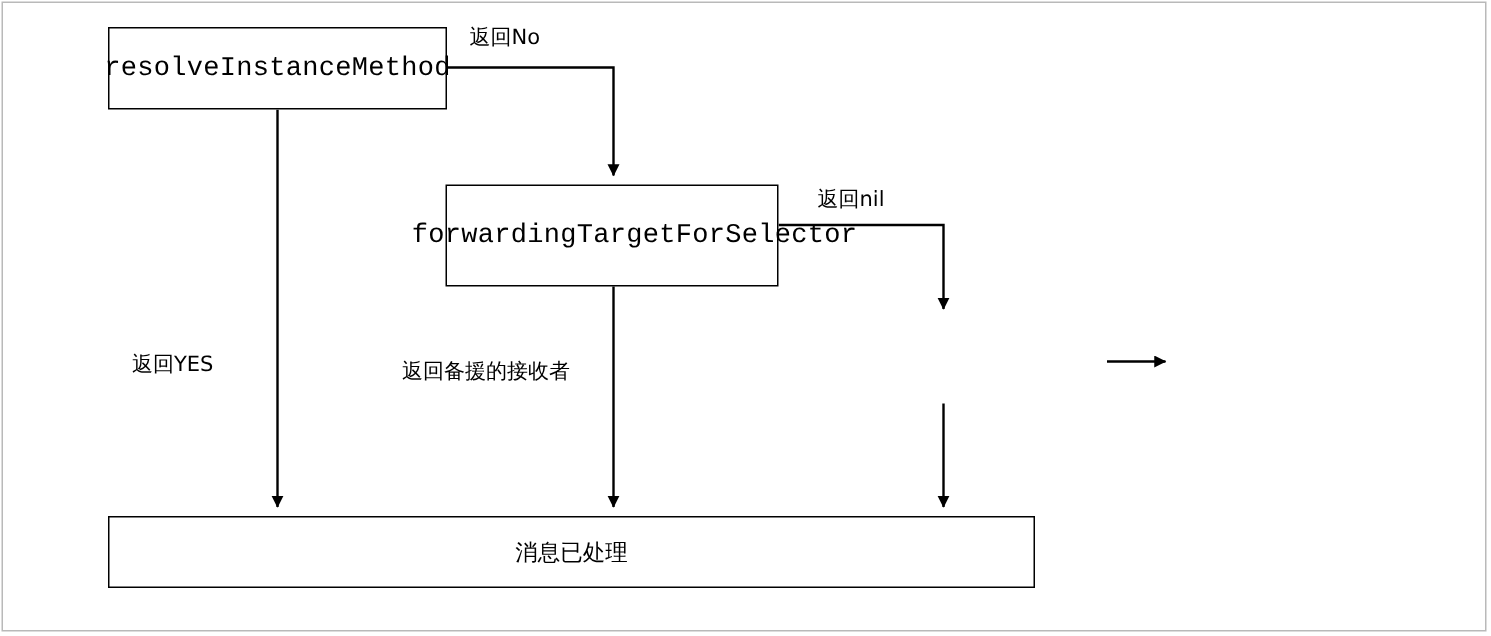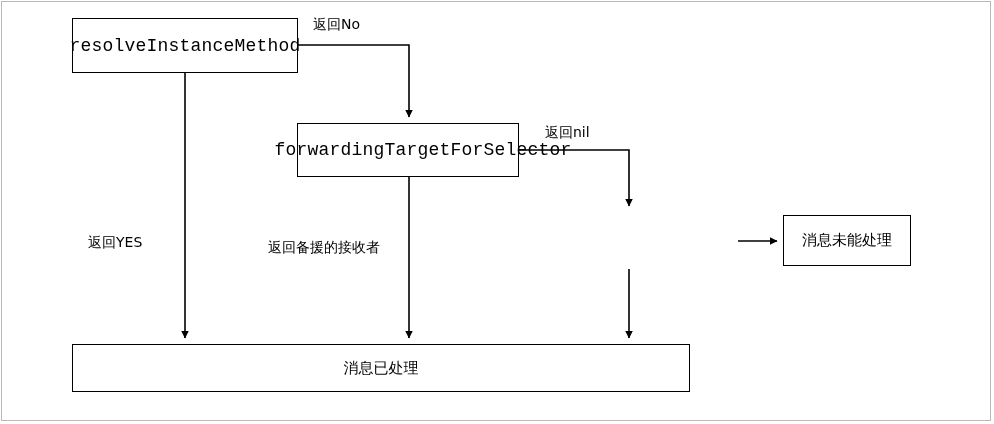--- a/index.html
+++ b/index.html
@@ -84,28 +84,25 @@
 
     <path d="M629,269 L629,338" stroke="#000000" stroke-width="1.6" fill="none" marker-end="url(#arrow)"></path>
 
     <path d="M738,241 L777,241" stroke="#000000" stroke-width="1.6" fill="none" marker-end="url(#arrow)"></path>
   </svg>
 
   <div class="node mono" style="left:72px; top:18px; width:226px; height:55px;">
     <span>resolveInstanceMethod</span>
   </div>
 
-  <div class="node mono" style="left:297px; top:123px; width:222px; height:54px;padding-left:30px;">
+  <div class="node mono" style="left:297px; top:123px; width:222px; height:68px;padding-left:30px;">
     <span>forwardingTargetForSelector</span>
   </div>
 
 
-  <div class="node cjk" style="left:783px; top:215px; width:128px; height:51px;">
-    <span>消息未能处理</span>
-  </div>
 
   <div class="node cjk" style="left:72px; top:344px; width:618px; height:48px;">
     <span>消息已处理</span>
   </div>
 
   <div class="edge-label" style="left:313px; top:16px;">返回No</div>
 
   <div class="edge-label" style="left:545px; top:124px;">返回nil</div>
 
   <div class="edge-label" style="left:88px; top:209px;margin-top:25px;">返回YES</div>

